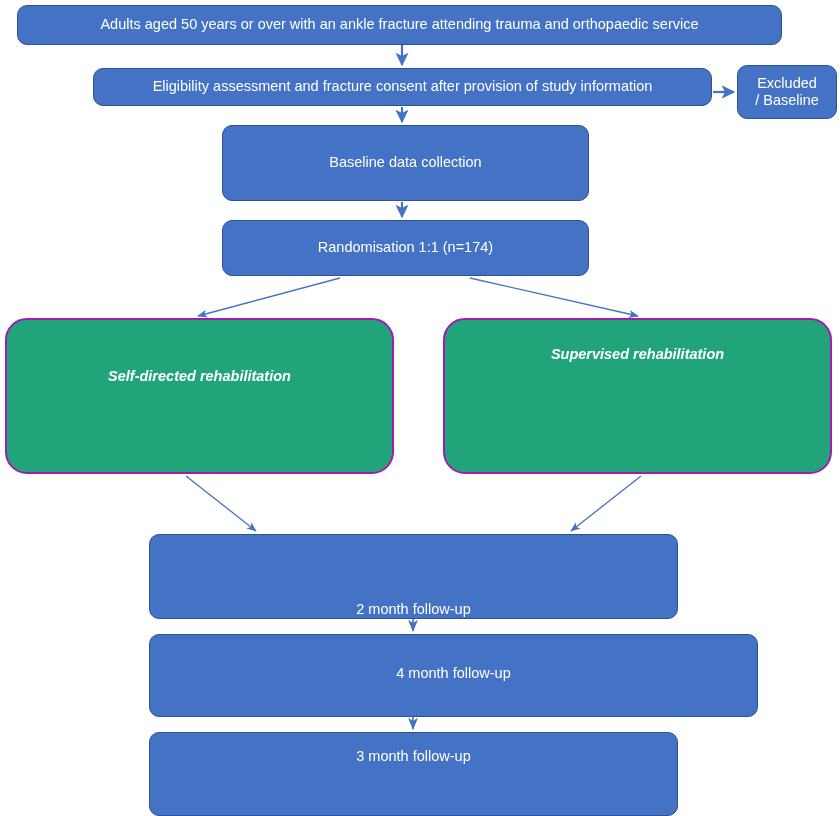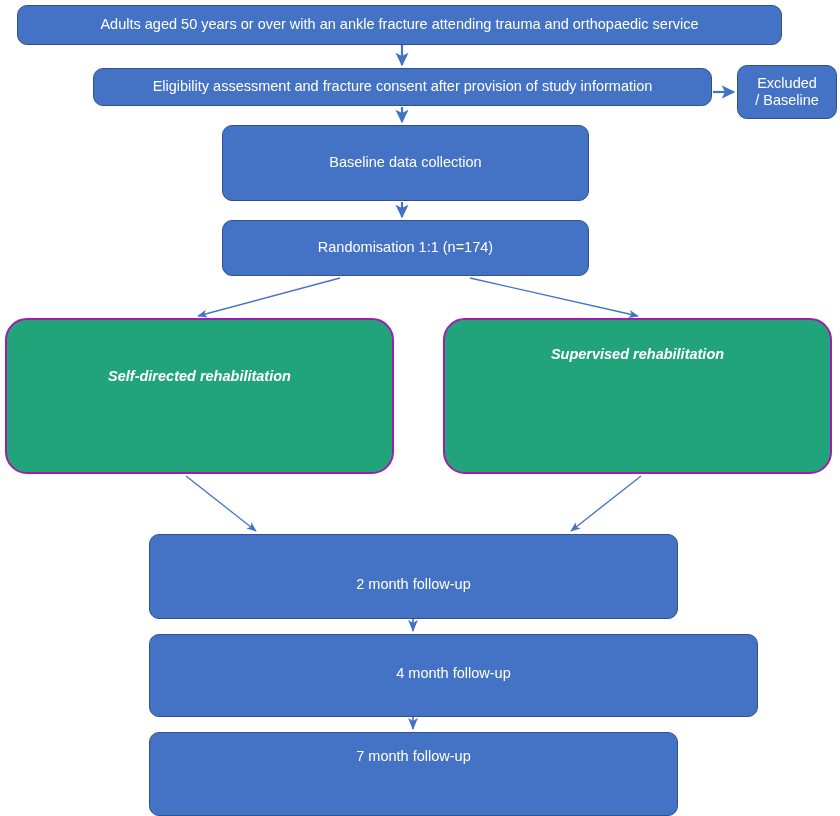--- a/index.html
+++ b/index.html
@@ -82,21 +82,21 @@
   }
   #node-arm-supervised {
     left: 443px; top: 318px; width: 389px; height: 156px;
     align-items: flex-start;
     padding-top: 26px;
     font-size: 14.5px;
     font-weight: bold;
   }
   #node-fu2 {
     left: 149px; top: 534px; width: 529px; height: 85px;
-    align-items: center;
+    align-items: flex-end;
     padding-top: 17px;
     font-size: 14.5px;
   }
   #node-fu4 {
     left: 149px; top: 634px; width: 609px; height: 83px;
     align-items: flex-start;
     padding-top: 30px;
     font-size: 14.5px;
   }
   #node-fu6 {
@@ -183,16 +183,16 @@
 
   <div class="node node-blue" id="node-fu2">
     <span class="node-label">2 month follow-up</span>
   </div>
 
   <div class="node node-blue" id="node-fu4">
     <span class="node-label">4 month follow-up</span>
   </div>
 
   <div class="node node-blue" id="node-fu6">
-    <span class="node-label">7 month follow-up</span>
+    <span class="node-label">3 month follow-up</span>
   </div>
 
 </div>
 
 </body></html>

